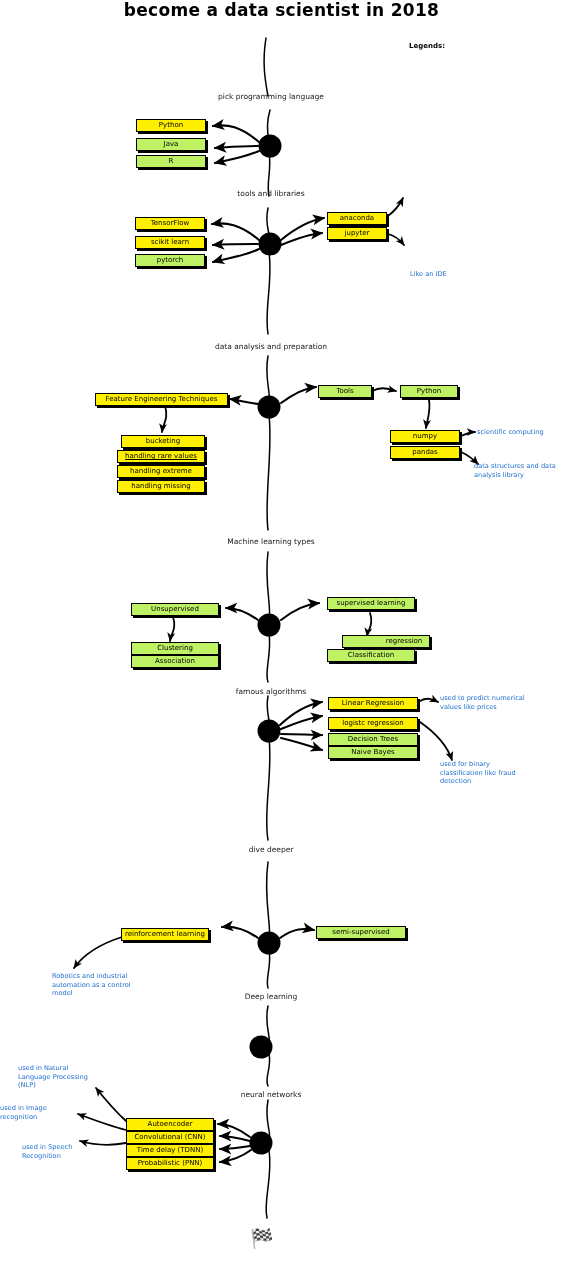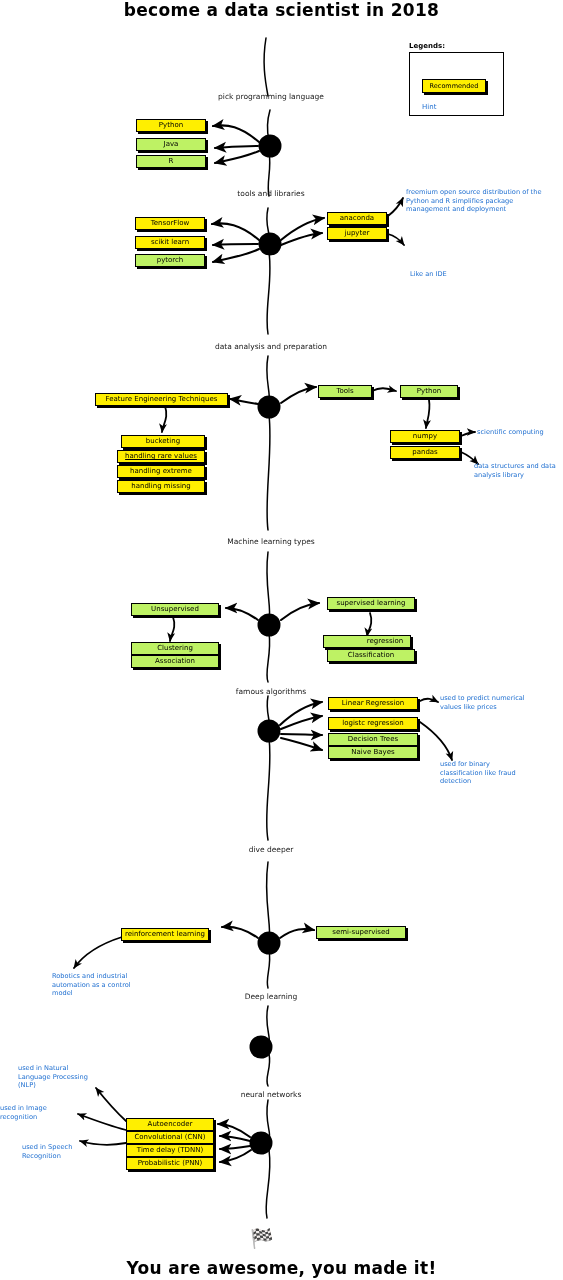--- a/index.html
+++ b/index.html
@@ -184,29 +184,24 @@
       <path d="M251,1150 C240,1158 230,1161 220,1162" marker-end="url(#ah)"></path>
     </g>
     <g fill="none" stroke="#000" stroke-width="1.8" stroke-linecap="round">
       <path d="M126,1121 C114,1110 104,1098 96,1088" marker-end="url(#ahs)"></path>
       <path d="M126,1130 C110,1126 94,1120 78,1114" marker-end="url(#ahs)"></path>
       <path d="M126,1143 C110,1146 94,1145 80,1141" marker-end="url(#ahs)"></path>
     </g>
   </svg>
 
   <div class="title" id="title-top">become a data scientist in 2018</div>
-  <div class="title" id="title-bottom">You are awesome, you made it!</div>
   <div id="flag">🏁</div>
 
   <div id="legend-wrap">
     <div id="legend-title">Legends:</div>
-    <div id="legend-box">
-      <div id="legend-rec">Recommended</div>
-      <div id="legend-hint">Hint</div>
-    </div>
   </div>
 
   <div class="stage" style="left:271px;top:92px;">pick programming language</div>
   <div class="stage" style="left:271px;top:189px;">tools and libraries</div>
   <div class="stage" style="left:271px;top:342px;">data analysis and preparation</div>
   <div class="stage" style="left:271px;top:537px;">Machine learning types</div>
   <div class="stage" style="left:271px;top:687px;">famous algorithms</div>
   <div class="stage" style="left:271px;top:845px;">dive deeper</div>
   <div class="stage" style="left:271px;top:992px;">Deep learning</div>
   <div class="stage" style="left:271px;top:1090px;">neural networks</div>
@@ -215,21 +210,20 @@
   <div class="box" style="left:136px;top:138px;width:70px;">Java</div>
   <div class="box" style="left:136px;top:155px;width:70px;">R</div>
 
   <div class="box rec" style="left:135px;top:217px;width:70px;">TensorFlow</div>
   <div class="box rec" style="left:135px;top:236px;width:70px;">scikit learn</div>
   <div class="box" style="left:135px;top:254px;width:70px;">pytorch</div>
 
   <div class="box rec" style="left:327px;top:212px;width:60px;">anaconda</div>
   <div class="box rec" style="left:327px;top:227px;width:60px;">jupyter</div>
 
-  <div class="hint" style="left:406px;top:188px;width:152px;">freemium open source distribution of the Python and R simplifies package management and deployment</div>
   <div class="hint" style="left:410px;top:240px;width:90px;margin-top:30px;">Like an IDE</div>
 
   <div class="box rec" style="left:95px;top:393px;width:133px;">Feature Engineering Techniques</div>
 
   <div class="box rec" style="left:121px;top:435px;width:84px;">bucketing</div>
   <div class="box rec" style="left:117px;top:450px;width:88px;text-decoration:underline;">handling rare values</div>
   <div class="box rec" style="left:117px;top:465px;width:88px;">handling extreme</div>
   <div class="box rec" style="left:117px;top:480px;width:88px;">handling missing</div>
 
   <div class="box" style="left:318px;top:385px;width:54px;">Tools</div>
@@ -239,21 +233,21 @@
   <div class="box rec" style="left:390px;top:446px;width:70px;">pandas</div>
 
   <div class="hint" style="left:477px;top:428px;width:84px;">scientific computing</div>
   <div class="hint" style="left:474px;top:462px;width:86px;">data structures and data analysis library</div>
 
   <div class="box" style="left:131px;top:603px;width:88px;">Unsupervised</div>
   <div class="box" style="left:131px;top:642px;width:88px;">Clustering</div>
   <div class="box" style="left:131px;top:655px;width:88px;">Association</div>
 
   <div class="box" style="left:327px;top:597px;width:88px;">supervised learning</div>
-  <div class="box" style="left:323px;top:635px;width:88px;padding-left:36px;">regression</div>
+  <div class="box" style="left:342px;top:635px;width:88px;padding-left:36px;">regression</div>
   <div class="box" style="left:327px;top:649px;width:88px;">Classification</div>
 
   <div class="box rec" style="left:328px;top:697px;width:90px;">Linear Regression</div>
   <div class="box rec" style="left:328px;top:717px;width:90px;">logistc regression</div>
   <div class="box" style="left:328px;top:733px;width:90px;">Decision Trees</div>
   <div class="box" style="left:328px;top:746px;width:90px;">Naive Bayes</div>
 
   <div class="hint" style="left:440px;top:694px;width:86px;">used to predict numerical values like prices</div>
   <div class="hint" style="left:440px;top:760px;width:86px;">used for binary classification like fraud detection</div>
 

